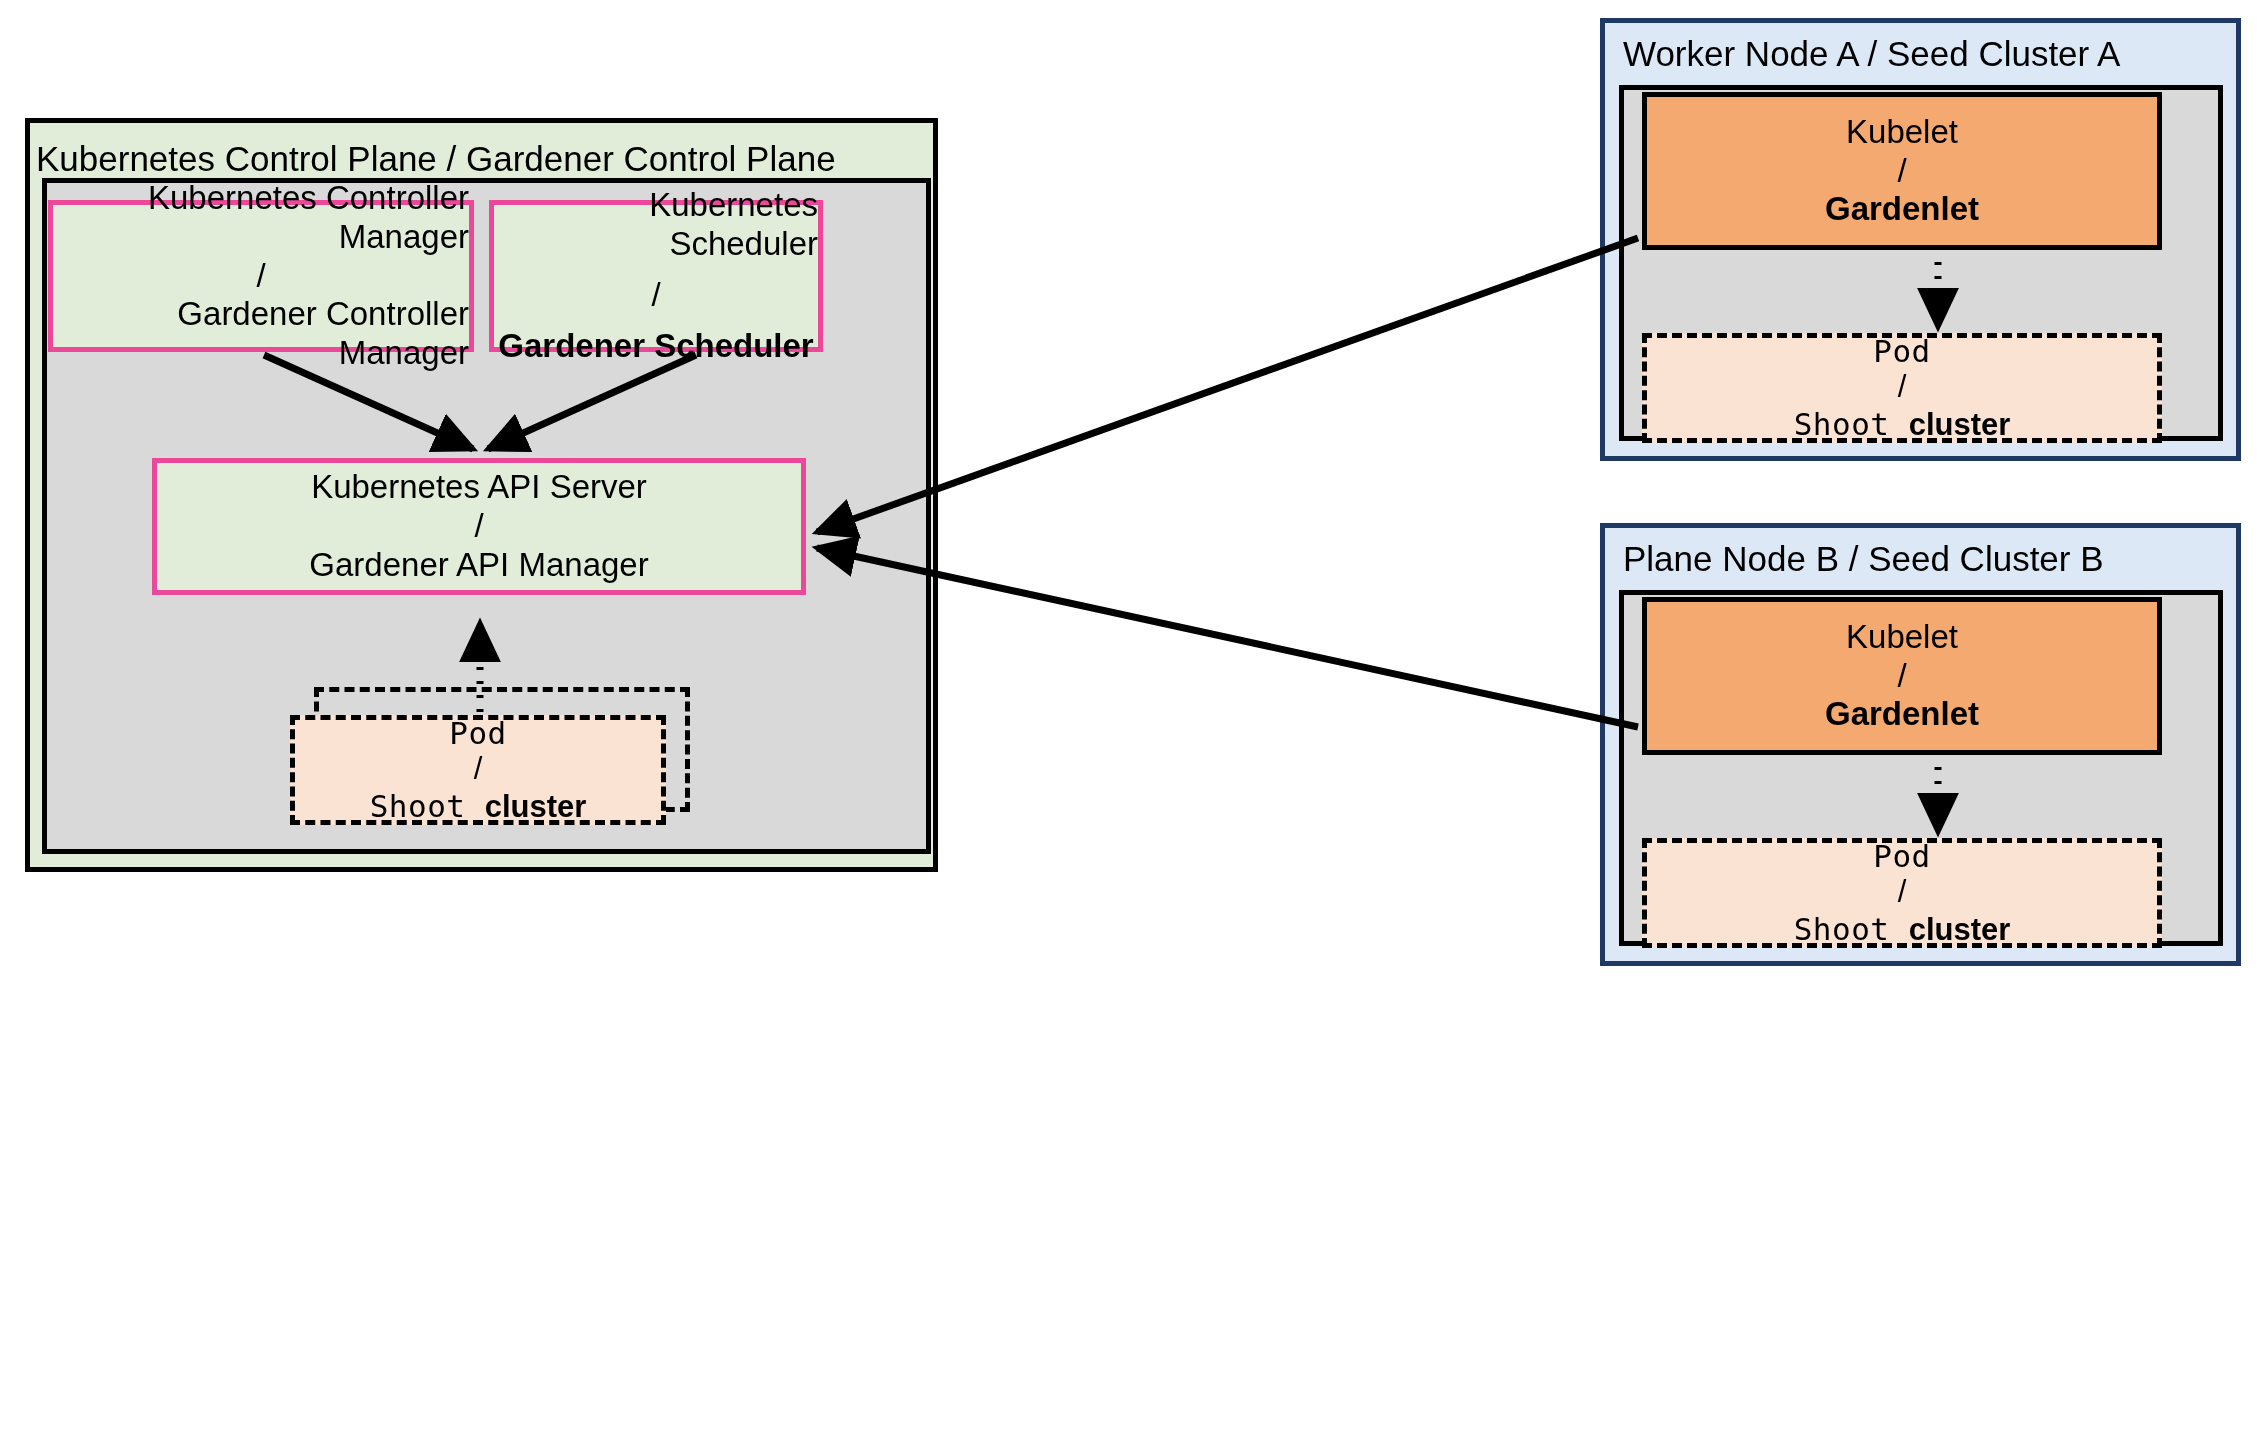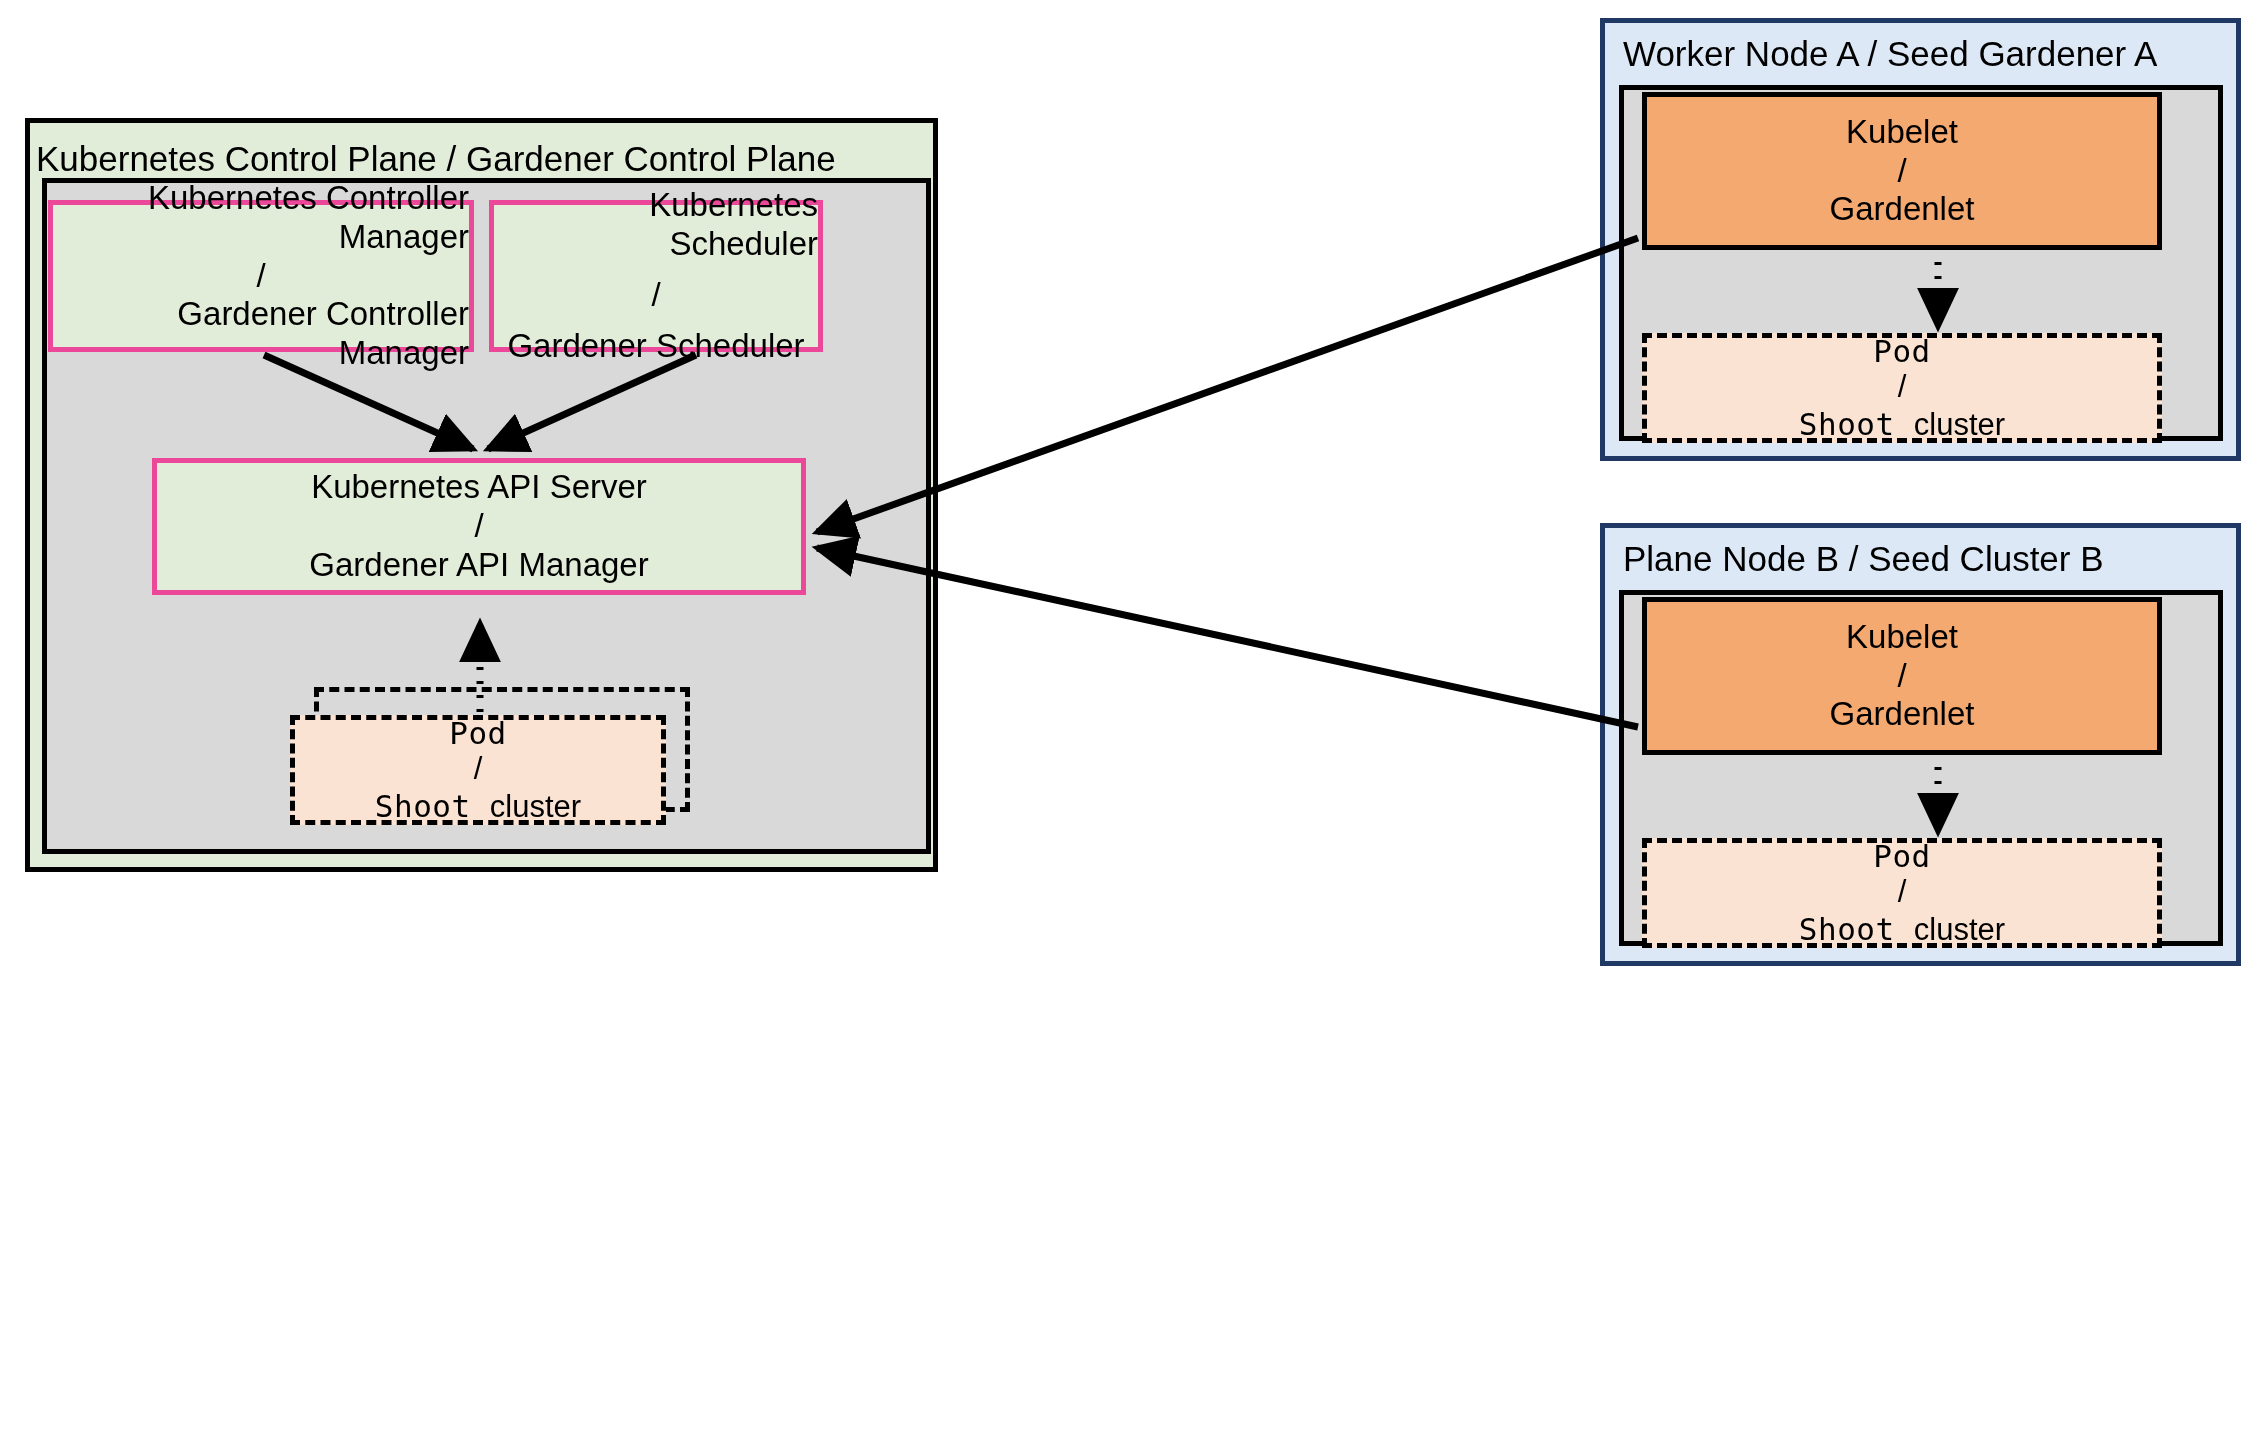--- a/index.html
+++ b/index.html
@@ -24,21 +24,21 @@
 
   
   .kubelet{background:#f4a971;border:5px solid #000;}
 
   
   .pod{background:#fbe3d3;border:5px dashed #000;}
   .pod-ghost{background:transparent;border:5px dashed #000;}
 
   .line{line-height:1.18;}
   .slash{line-height:1.18;}
-  .bold{font-weight:normal;}
+  .bold{font-weight:bold;}
   .mono{font-family:"DejaVu Sans Mono","Liberation Mono",monospace;letter-spacing:0.5px;}
 
   .title{font-size:35px;line-height:1.1;white-space:nowrap;}
   .cp-title{position:absolute;left:6px;top:17px;}
   .wn-title{position:absolute;left:18px;top:12px;}
 
   .boxtext{font-size:33px;}
   .podtext{font-size:31px;}
 
   svg.overlay{position:absolute;left:0;top:0;width:2266px;height:1434px;pointer-events:none;}
@@ -75,21 +75,21 @@
   <div class="abs pod-ghost" style="left:314px;top:687px;width:376px;height:125px;"></div>
   <div class="abs pod ctr" style="left:290px;top:715px;width:376px;height:110px;">
     <div class="podtext mono">Pod</div>
     <div class="podtext slash">/</div>
     <div class="podtext">
       <span class="mono">Shoot </span><span class="bold">cluster</span>
     </div>
   </div>
 
   <div class="abs wn-outer" style="left:1600px;top:18px;width:641px;height:443px;">
-    <div class="title wn-title">Worker Node A / Seed Gardener A</div>
+    <div class="title wn-title">Worker Node A / Seed Cluster A</div>
     <div class="abs wn-inner" style="left:14px;top:62px;width:604px;height:356px;"></div>
   </div>
 
   <div class="abs kubelet ctr" style="left:1642px;top:92px;width:520px;height:158px;">
     <div class="boxtext line">Kubelet</div>
     <div class="boxtext slash">/</div>
     <div class="boxtext line bold">Gardenlet</div>
   </div>
 
   <div class="abs pod ctr" style="left:1642px;top:333px;width:520px;height:110px;">

